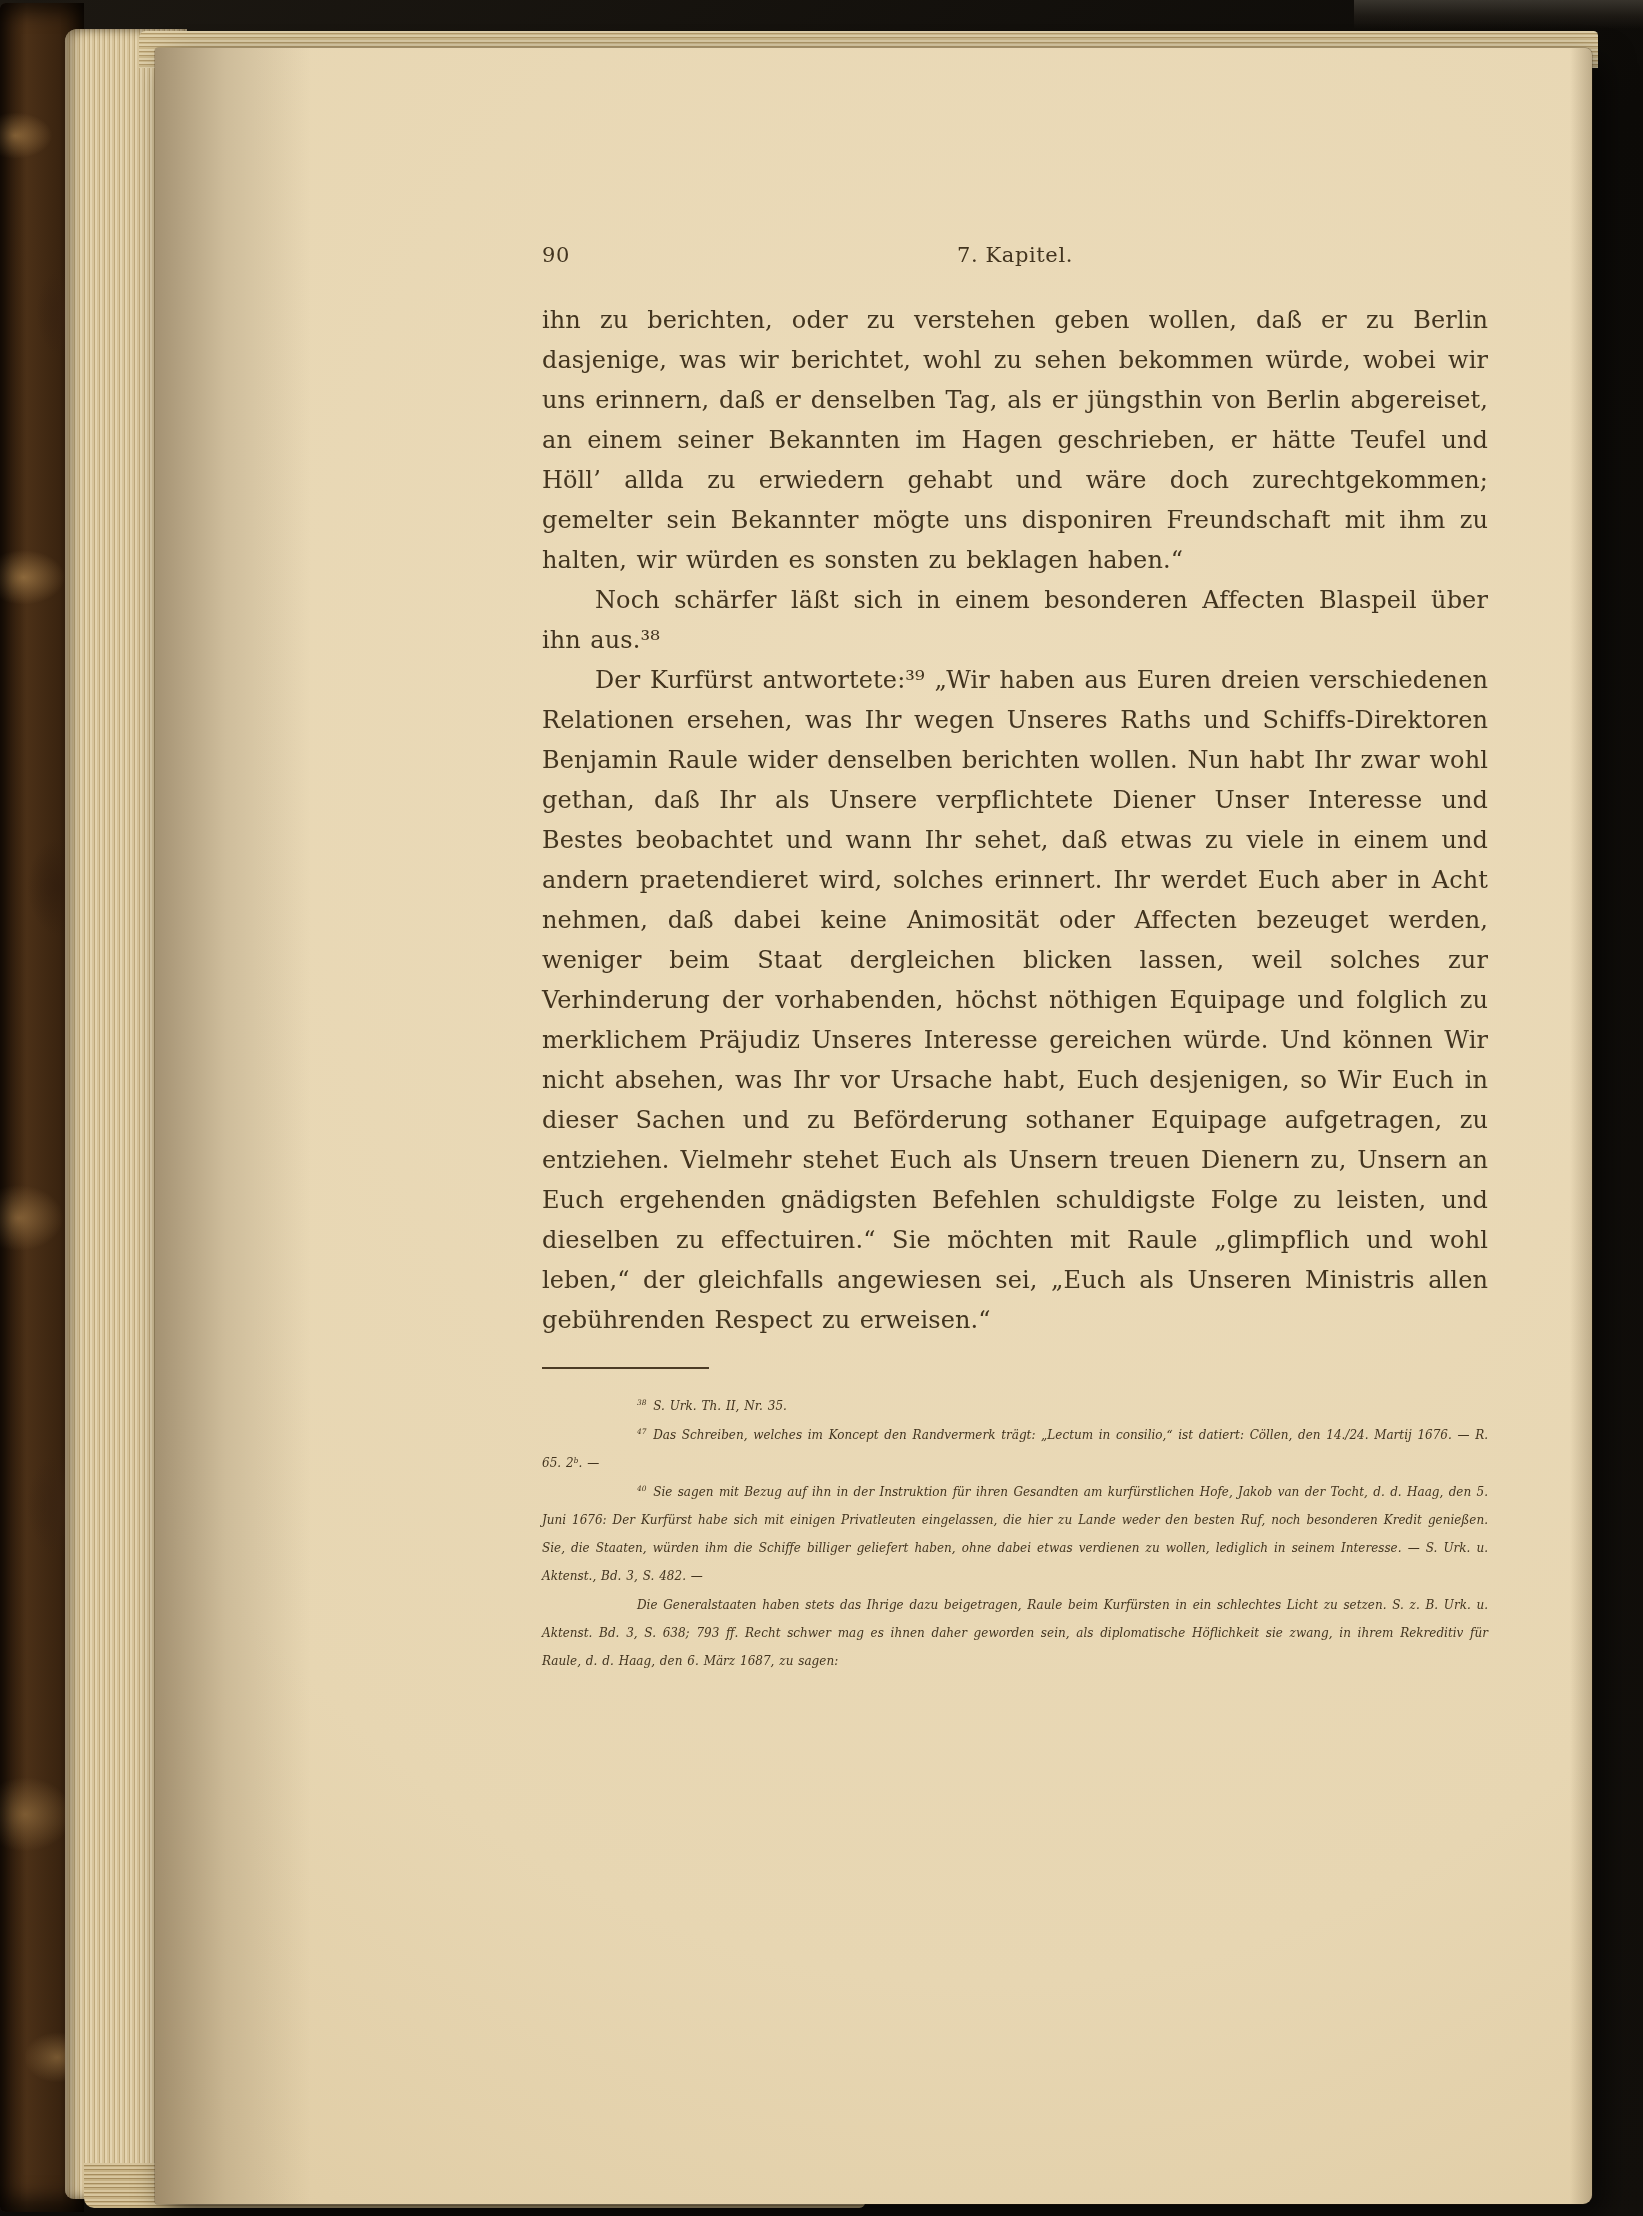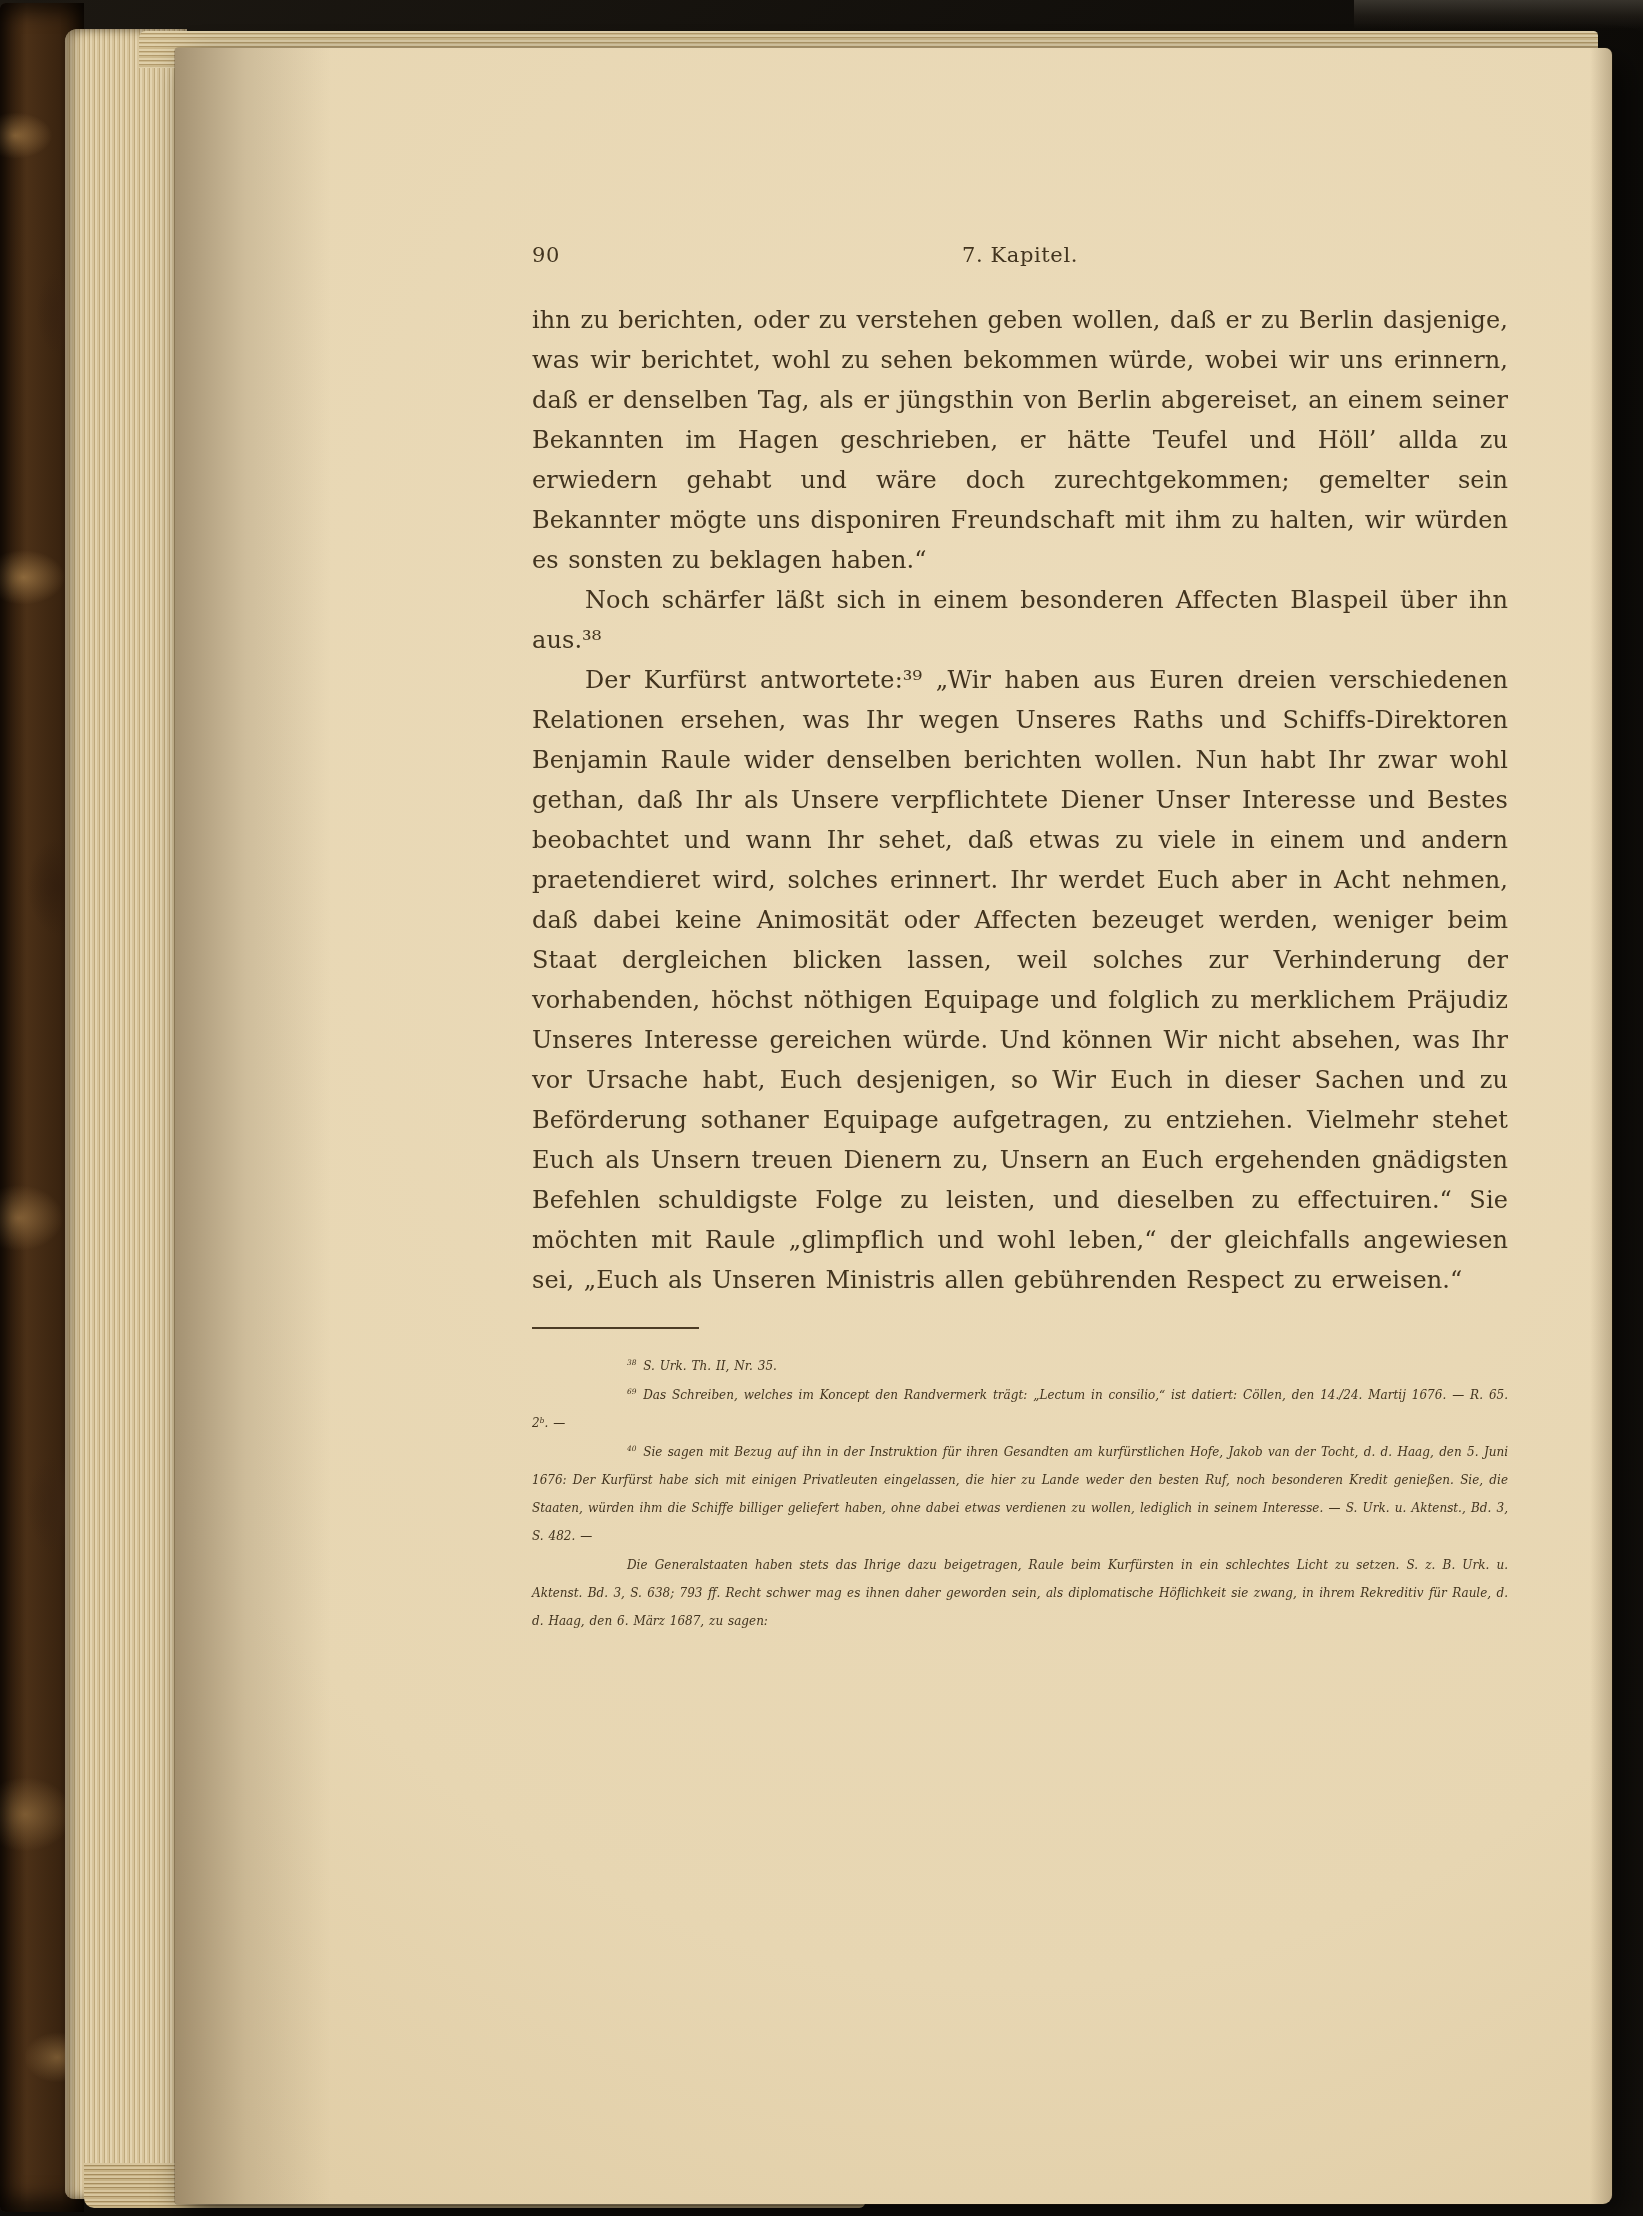--- a/index.html
+++ b/index.html
@@ -59,26 +59,27 @@
   .page-stack-bottom {
     position:absolute; left:84px; top:2163px; width:781px; height:45px;
     border-radius:0 0 5.6px 10px;
     background:repeating-linear-gradient(180deg,
       #d8c69e 0px, #d8c69e 1.7px,
       #a68d5e 1.7px, #a68d5e 2.8px,
       #c6b184 2.8px, #c6b184 4.5px);
   }
   
   .page {
-    position:absolute; left:175px; top:48px; width:1437px; height:2156px;
+    position:absolute; left:155px; top:48px; width:1437px; height:2156px;
     border-radius:3.3px 6.7px 9px 3.3px;
     background:
       radial-gradient(130% 105% at 58% 32%, #ecdcbb 0%, #e7d6b2 55%, #dbc69c 92%),
       #e8d7b4;
     box-shadow: 0 0 0 0.6px rgba(60,45,25,.4), 11px 13.4px 31px rgba(0,0,0,.6);
+    padding-left: 30px;
   }
   .gutter-shadow {
     position:absolute; left:0; top:0; width:156px; height:100%;
     border-radius:3.3px 0 0 3.3px;
     background:linear-gradient(90deg, rgba(70,50,25,.42) 0%, rgba(70,50,25,.16) 45%, rgba(70,50,25,0) 100%);
     pointer-events:none;
   }
   .edge-shadow-right {
     position:absolute; right:0; top:0; width:22px; height:100%;
     border-radius:0 6.7px 9px 0;
@@ -142,21 +143,21 @@
       <div class="body-text">
         <p class="para no-indent">ihn zu berichten, oder zu verstehen geben wollen, daß er zu Berlin dasjenige, was wir berichtet, wohl zu sehen bekommen würde, wobei wir uns erinnern, daß er denselben Tag, als er jüngsthin von Berlin abgereiset, an einem seiner Bekannten im Hagen geschrieben, er hätte Teufel und Höll’ allda zu erwiedern gehabt und wäre doch zurechtgekommen; gemelter sein Bekannter mögte uns disponiren Freundschaft mit ihm zu halten, wir würden es sonsten zu beklagen haben.“</p>
         <p class="para">Noch schärfer läßt sich in einem besonderen Affecten Blaspeil über ihn aus.³⁸</p>
         <p class="para">Der Kurfürst antwortete:³⁹ „Wir haben aus Euren dreien verschiedenen Relationen ersehen, was Ihr wegen Unseres Raths und Schiffs-Direktoren Benjamin Raule wider denselben berichten wollen. Nun habt Ihr zwar wohl gethan, daß Ihr als Unsere verpflichtete Diener Unser Interesse und Bestes beobachtet und wann Ihr sehet, daß etwas zu viele in einem und andern praetendieret wird, solches erinnert. Ihr werdet Euch aber in Acht nehmen, daß dabei keine Animosität oder Affecten bezeuget werden, weniger beim Staat dergleichen blicken lassen, weil solches zur Verhinderung der vorhabenden, höchst nöthigen Equipage und folglich zu merklichem Präjudiz Unseres Interesse gereichen würde. Und können Wir nicht absehen, was Ihr vor Ursache habt, Euch desjenigen, so Wir Euch in dieser Sachen und zu Beförderung sothaner Equipage aufgetragen, zu entziehen. Vielmehr stehet Euch als Unsern treuen Dienern zu, Unsern an Euch ergehenden gnädigsten Befehlen schuldigste Folge zu leisten, und dieselben zu effectuiren.“ Sie möchten mit Raule „glimpflich und wohl leben,“ der gleichfalls angewiesen sei, „Euch als Unseren Ministris allen gebührenden Respect zu erweisen.“</p>
       </div>
 
       <div class="footnote-rule"></div>
 
       <div class="footnotes">
         <p class="fn"><sup>38</sup><span>S. Urk. Th. II, Nr. 35.</span></p>
-        <p class="fn"><sup>69</sup><span>Das Schreiben, welches im Koncept den Randvermerk trägt: „Lectum in consilio,“ ist datiert: Cöllen, den 14./24. Martij 1676. — R. 65. 2ᵇ. —</span></p>
+        <p class="fn"><sup>47</sup><span>Das Schreiben, welches im Koncept den Randvermerk trägt: „Lectum in consilio,“ ist datiert: Cöllen, den 14./24. Martij 1676. — R. 65. 2ᵇ. —</span></p>
         <p class="fn"><sup>40</sup><span>Sie sagen mit Bezug auf ihn in der Instruktion für ihren Gesandten am kurfürstlichen Hofe, Jakob van der Tocht, d. d. Haag, den 5. Juni 1676: Der Kurfürst habe sich mit einigen Privatleuten eingelassen, die hier zu Lande weder den besten Ruf, noch besonderen Kredit genießen. Sie, die Staaten, würden ihm die Schiffe billiger geliefert haben, ohne dabei etwas verdienen zu wollen, lediglich in seinem Interesse. — S. Urk. u. Aktenst., Bd. 3, S. 482. —</span></p>
         <p class="fn"><span>Die Generalstaaten haben stets das Ihrige dazu beigetragen, Raule beim Kurfürsten in ein schlechtes Licht zu setzen. S. z. B. Urk. u. Aktenst. Bd. 3, S. 638; 793 ff. Recht schwer mag es ihnen daher geworden sein, als diplomatische Höflichkeit sie zwang, in ihrem Rekreditiv für Raule, d. d. Haag, den 6. März 1687, zu sagen:</span></p>
       </div>
 
     </div>
   </div>
 
 </div>
 
 

